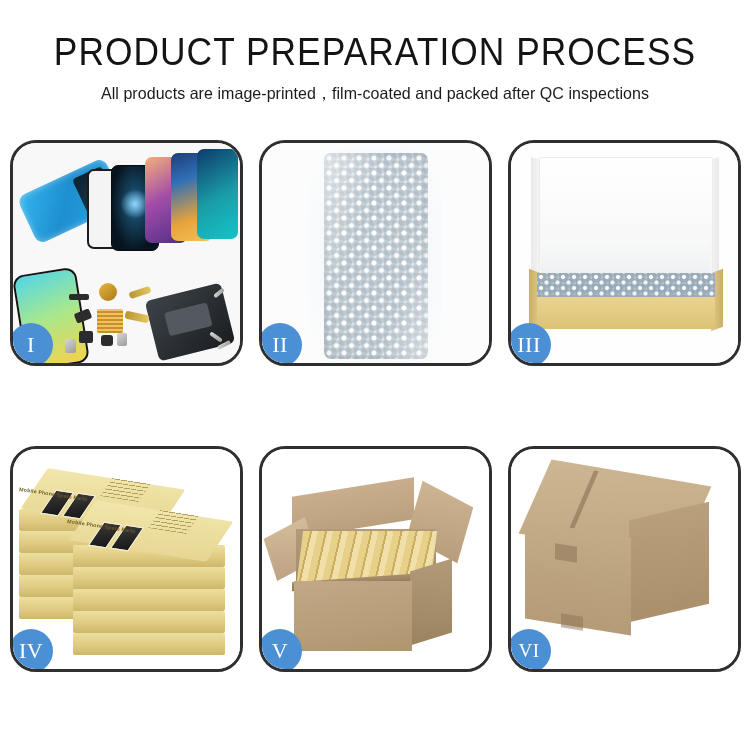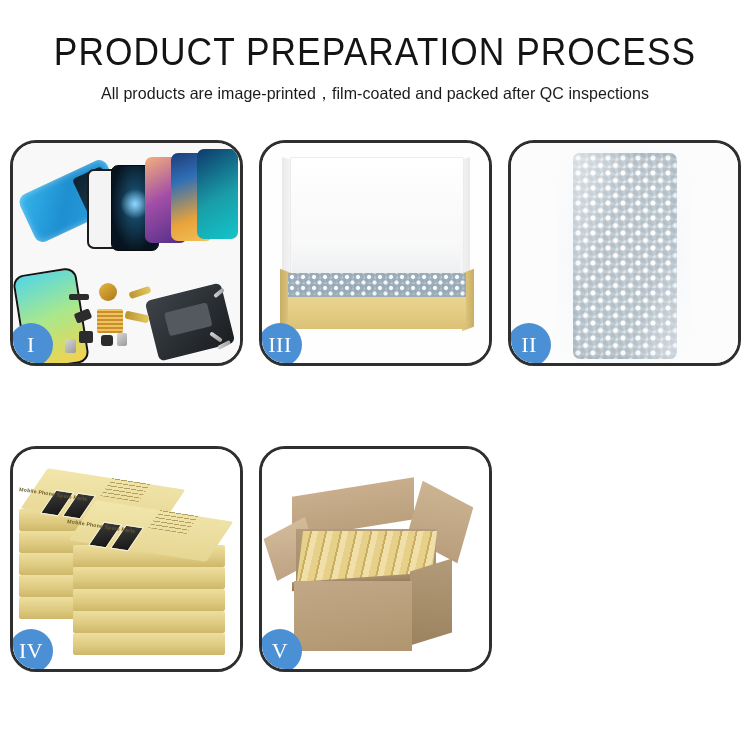--- a/index.html
+++ b/index.html
@@ -394,43 +394,43 @@
       <div class="chip silver" style="left:104px;top:190px;width:10px;height:13px;"></div>
       <div class="chip silver" style="left:52px;top:196px;width:11px;height:14px;"></div>
       <div class="chip silver" style="left:196px;top:192px;width:14px;height:4px;transform:rotate(35deg);"></div>
       <div class="chip silver" style="left:204px;top:200px;width:14px;height:4px;transform:rotate(-28deg);"></div>
       <div class="chip silver" style="left:200px;top:148px;width:12px;height:4px;transform:rotate(-40deg);"></div>
     </div>
     <div class="badge">I</div>
   </div>
 
   <div class="card">
+    <div class="card-stage p2">
+      <div class="bw-halo"></div>
+      <div class="bw"></div>
+      <div class="bw-sheen"></div>
+    </div>
+    <div class="badge">II</div>
+  </div>
+
+  <div class="card">
     <div class="card-stage p3">
       <div class="b3-lidL"></div>
       <div class="b3-lidR"></div>
       <div class="b3-lid"></div>
       <div class="b3-foam"></div>
       <div class="b3-sideL"></div>
       <div class="b3-sideR"></div>
       <div class="b3-bubbles"></div>
       <div class="b3-front"></div>
     </div>
     <div class="badge">III</div>
   </div>
 
   <div class="card">
-    <div class="card-stage p2">
-      <div class="bw-halo"></div>
-      <div class="bw"></div>
-      <div class="bw-sheen"></div>
-    </div>
-    <div class="badge">II</div>
-  </div>
-
-  <div class="card">
     <div class="card-stage p4">
       <div class="stack">
 
         <div class="sb" style="left:6px;top:60px;"></div>
         <div class="sb" style="left:6px;top:82px;"></div>
         <div class="sb" style="left:6px;top:104px;"></div>
         <div class="sb" style="left:6px;top:126px;"></div>
         <div class="sb" style="left:6px;top:148px;"></div>
 
         <div class="sb" style="left:60px;top:96px;"></div>
@@ -463,14 +463,25 @@
       <div class="c5-leftflap"></div>
       <div class="c5-inner"></div>
       <div class="c5-sticks"></div>
       <div class="c5-rim"></div>
       <div class="c5-side"></div>
       <div class="c5-front"></div>
     </div>
     <div class="badge">V</div>
   </div>
 
+  <div class="card">
+    <div class="card-stage p6">
+      <div class="c6-top"></div>
+      <div class="c6-seam"></div>
+      <div class="c6-side"></div>
+      <div class="c6-front"></div>
+      <div class="c6-tabA"></div>
+      <div class="c6-tabB"></div>
+    </div>
+    <div class="badge b6">VI</div>
+  </div>
 
 </div>
 
 </body></html>

